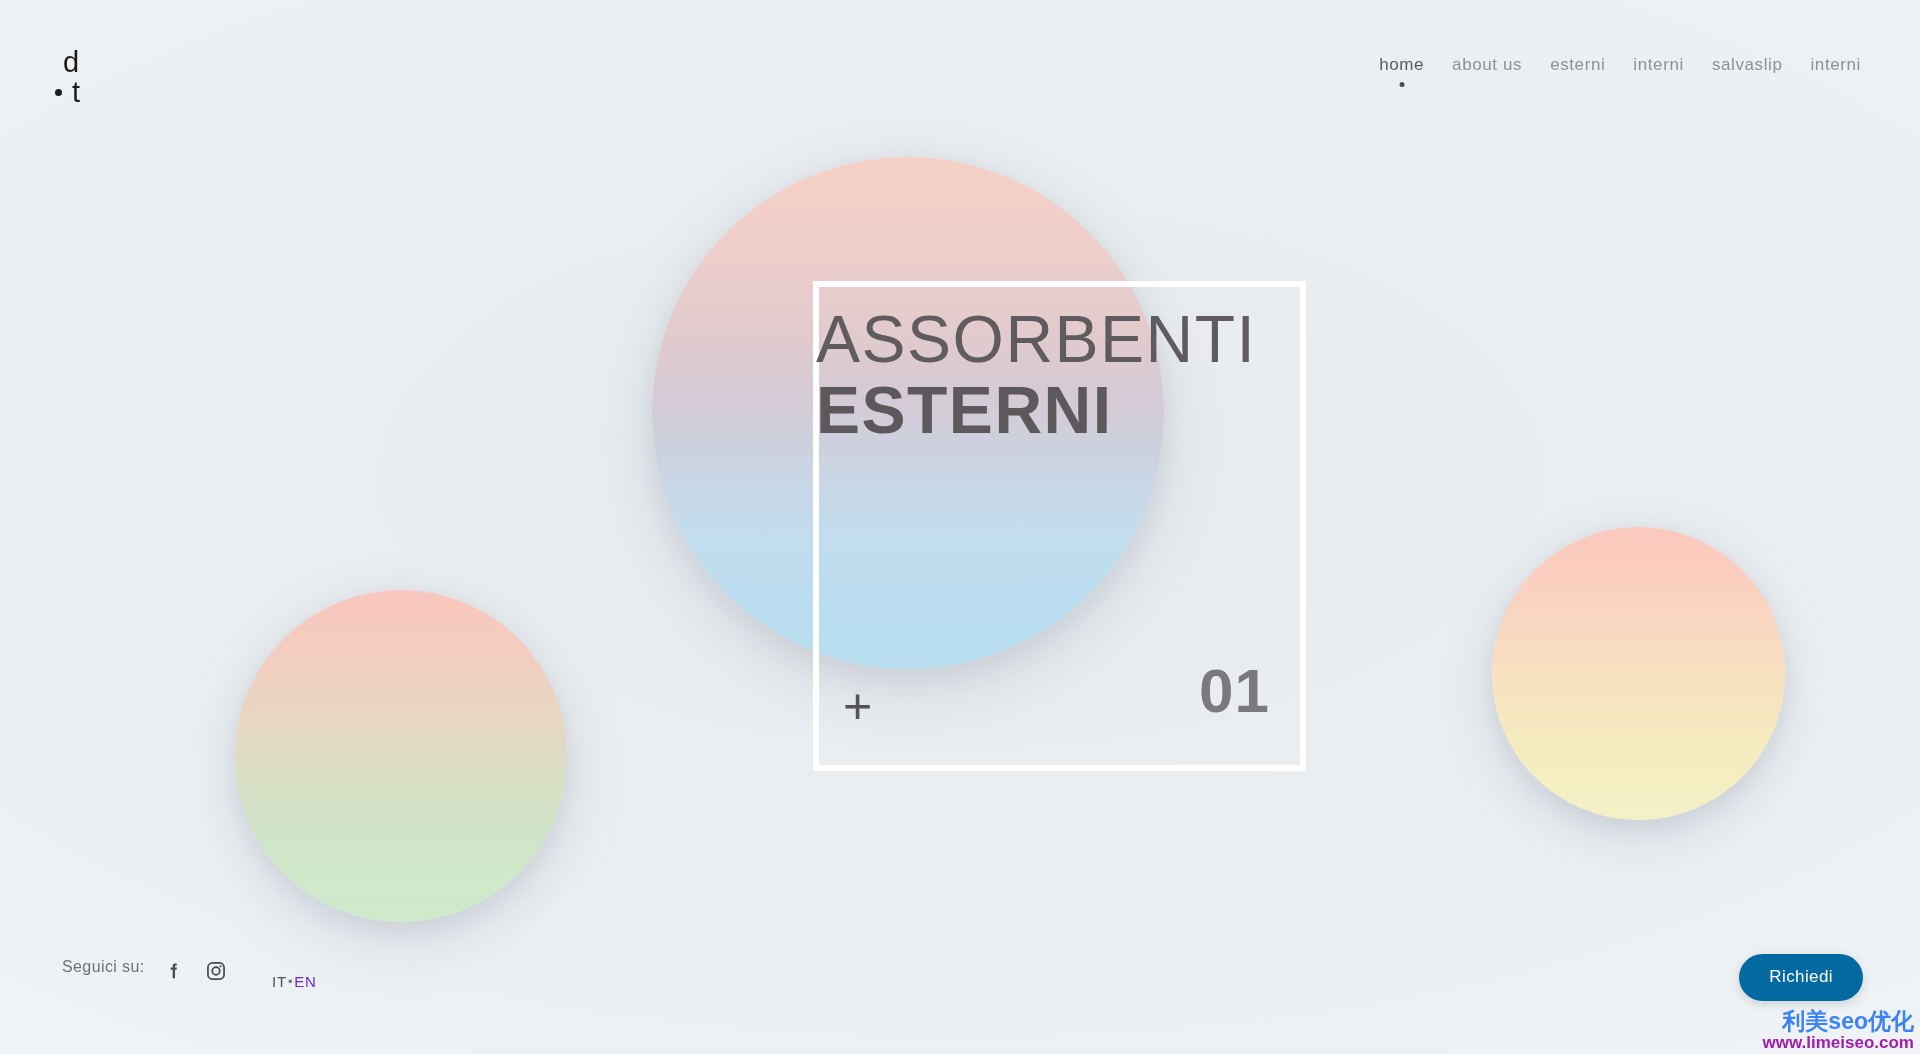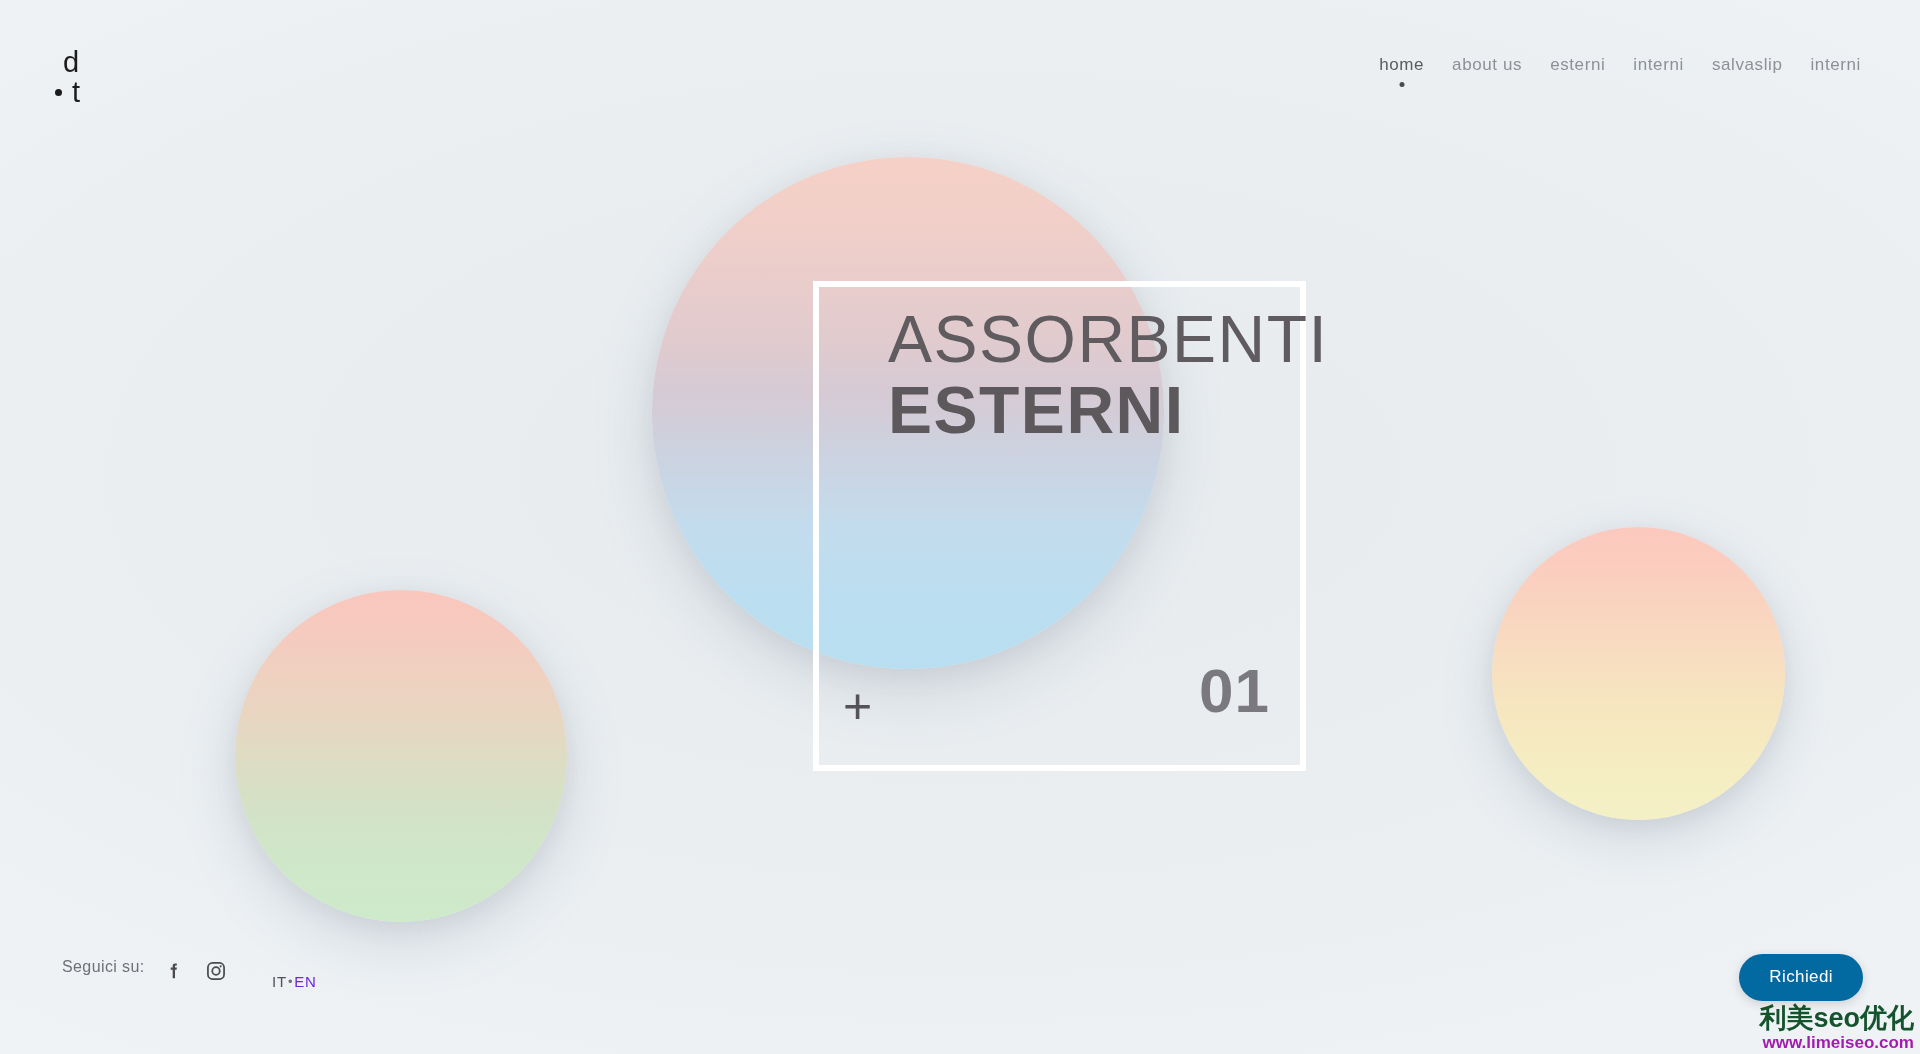--- a/index.html
+++ b/index.html
@@ -106,21 +106,21 @@
   .hero-frame-hit {
     position:absolute;
     left:813px; top:281px;
     width:493px; height:490px;
     z-index:1;
   }
 
   
   .hero-text {
     position:absolute;
-    left:888px; top:305px;
+    left:816px; top:305px;
     z-index:5;
     color:#5c585c;
   }
   .hero-line1 {
     font-size:66px;
     font-weight:300;
     letter-spacing:1.5px;
     line-height:1.05;
     color:#5f5b5f;
     white-space:nowrap;
@@ -208,23 +208,23 @@
   
   .watermark {
     position:absolute;
     right:6px; bottom:2px;
     z-index:10;
     text-align:right;
     line-height:1.08;
     pointer-events:none;
   }
   .wm-line1 {
-    font-size:27px;
-    font-weight:700;
-    color:#14532d;
+    font-size:23px;
+    font-weight:700;
+    color:#3b82f6;
     letter-spacing:0px;
   }
   .wm-line2 {
     font-size:17px;
     font-weight:700;
     color:#a21caf;
     letter-spacing:0px;
   }
 </style>
 </head>

